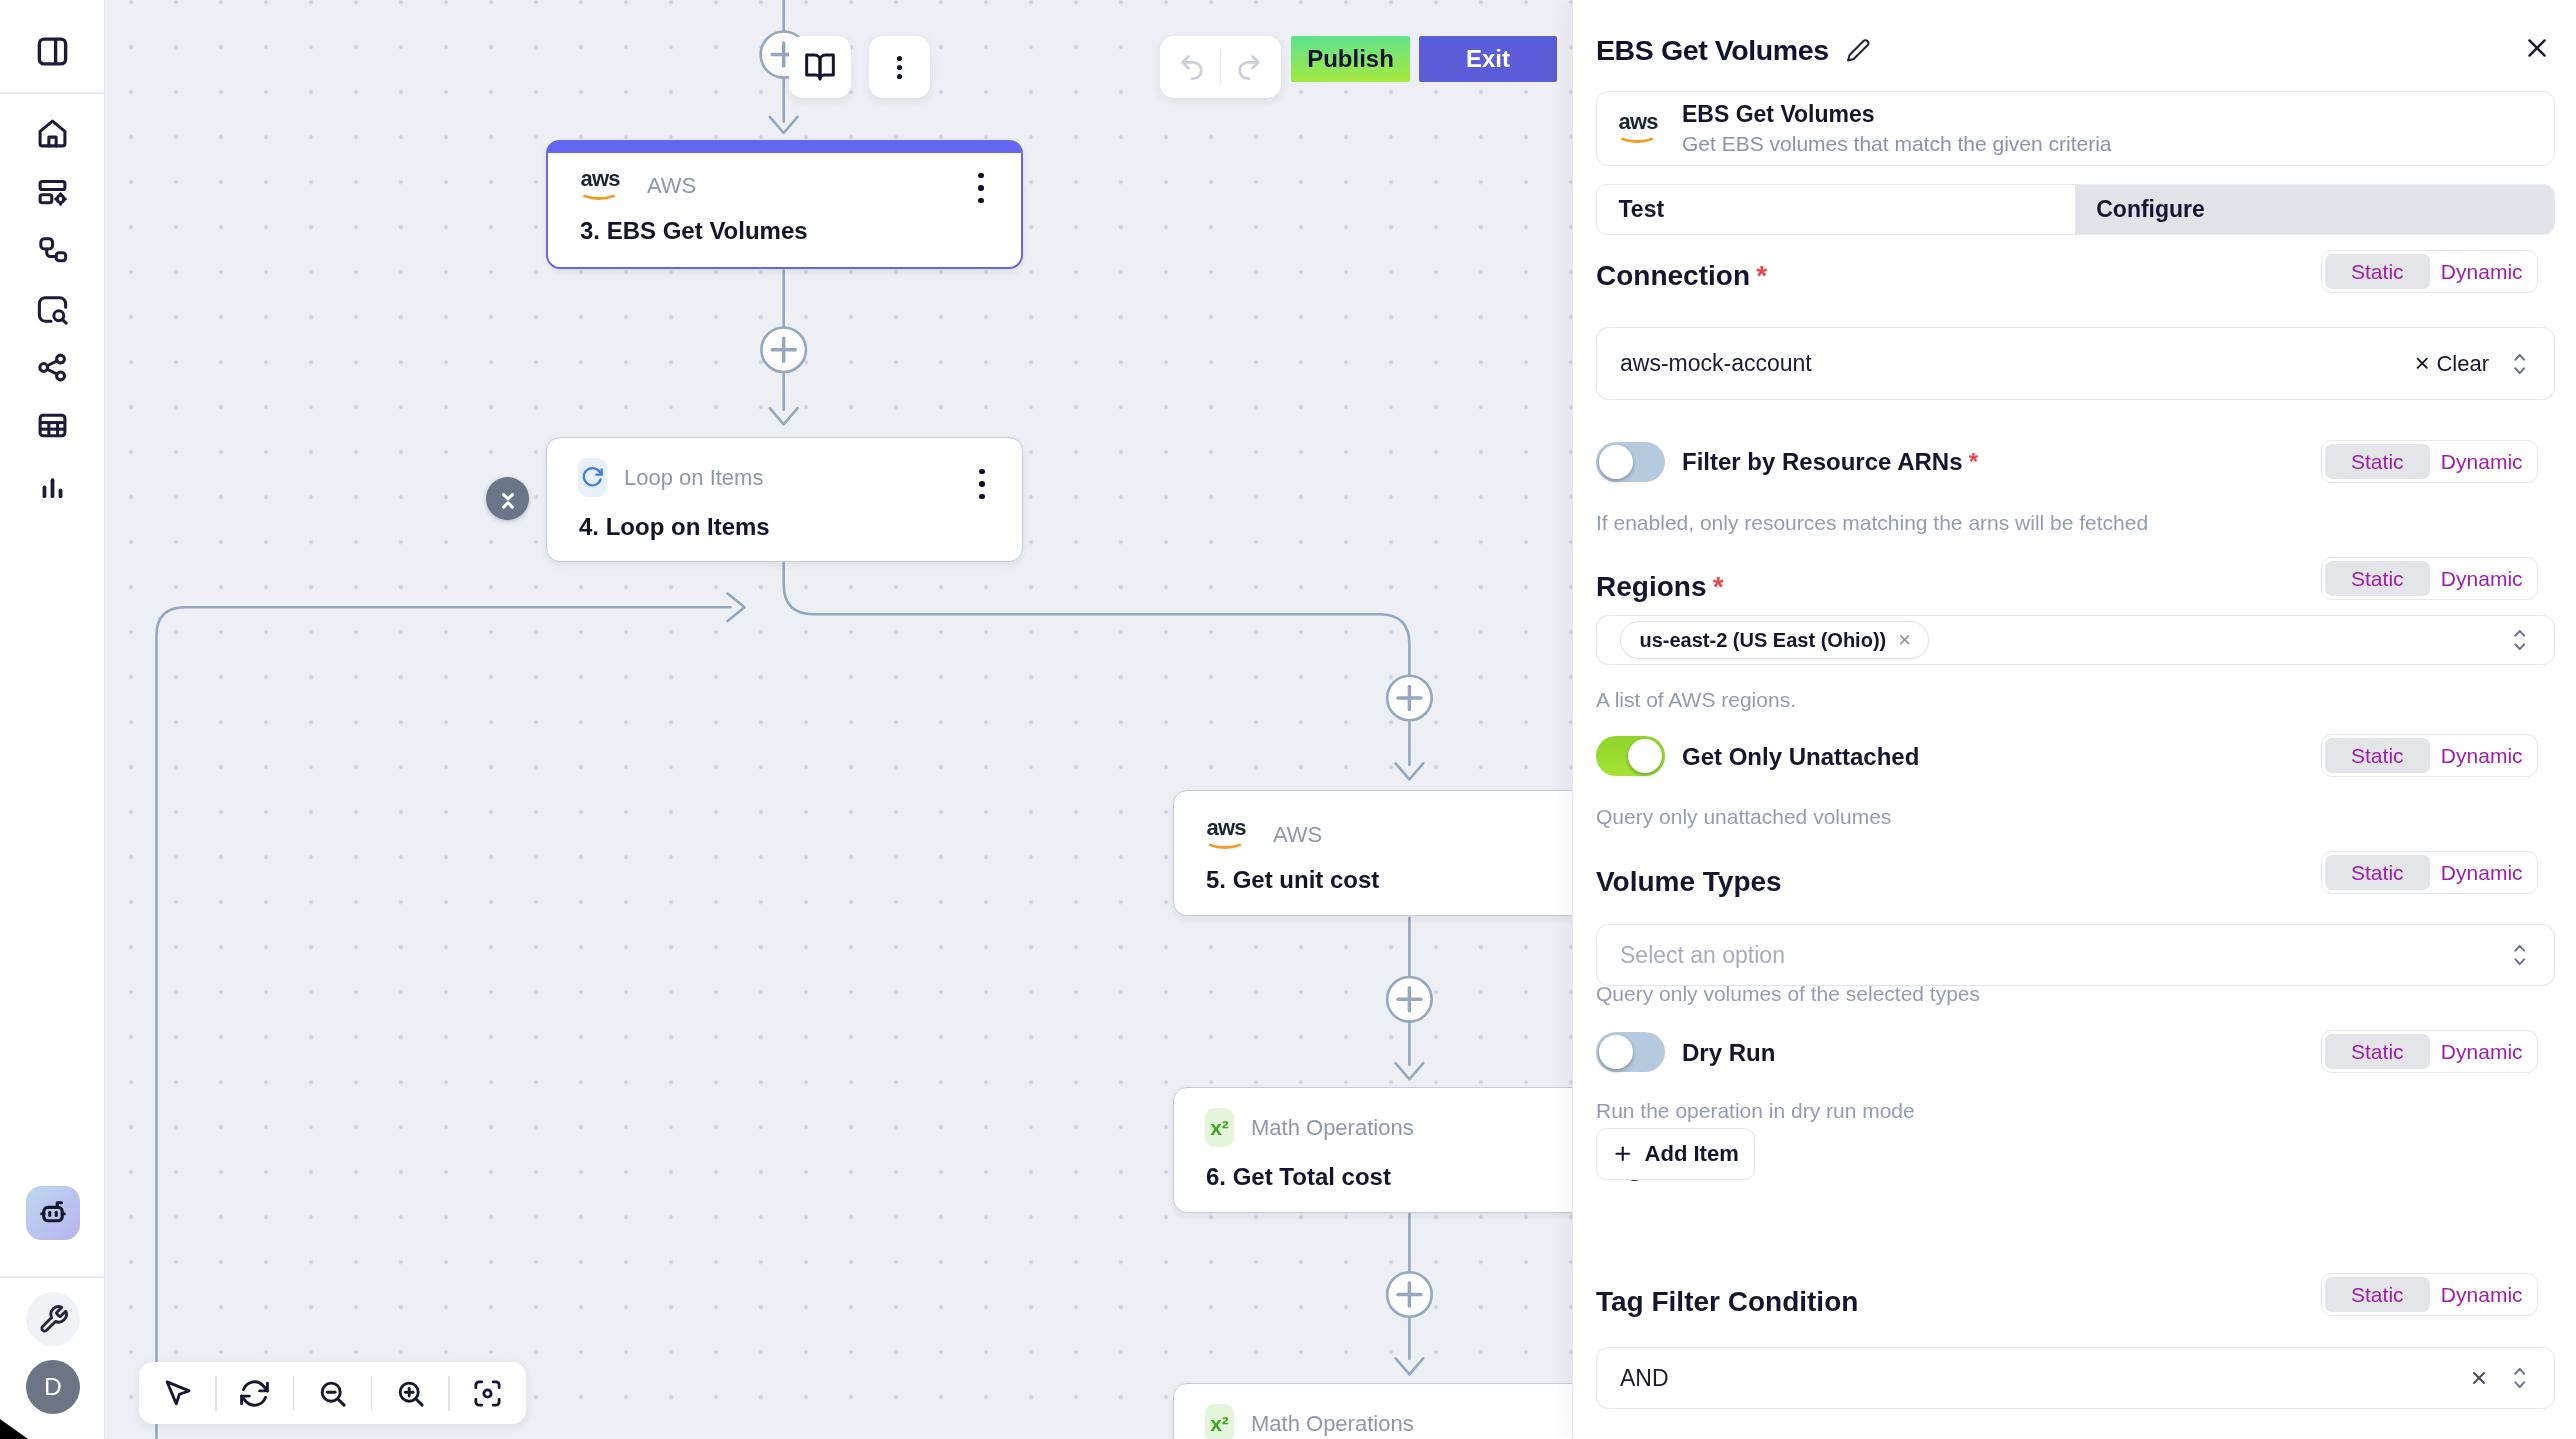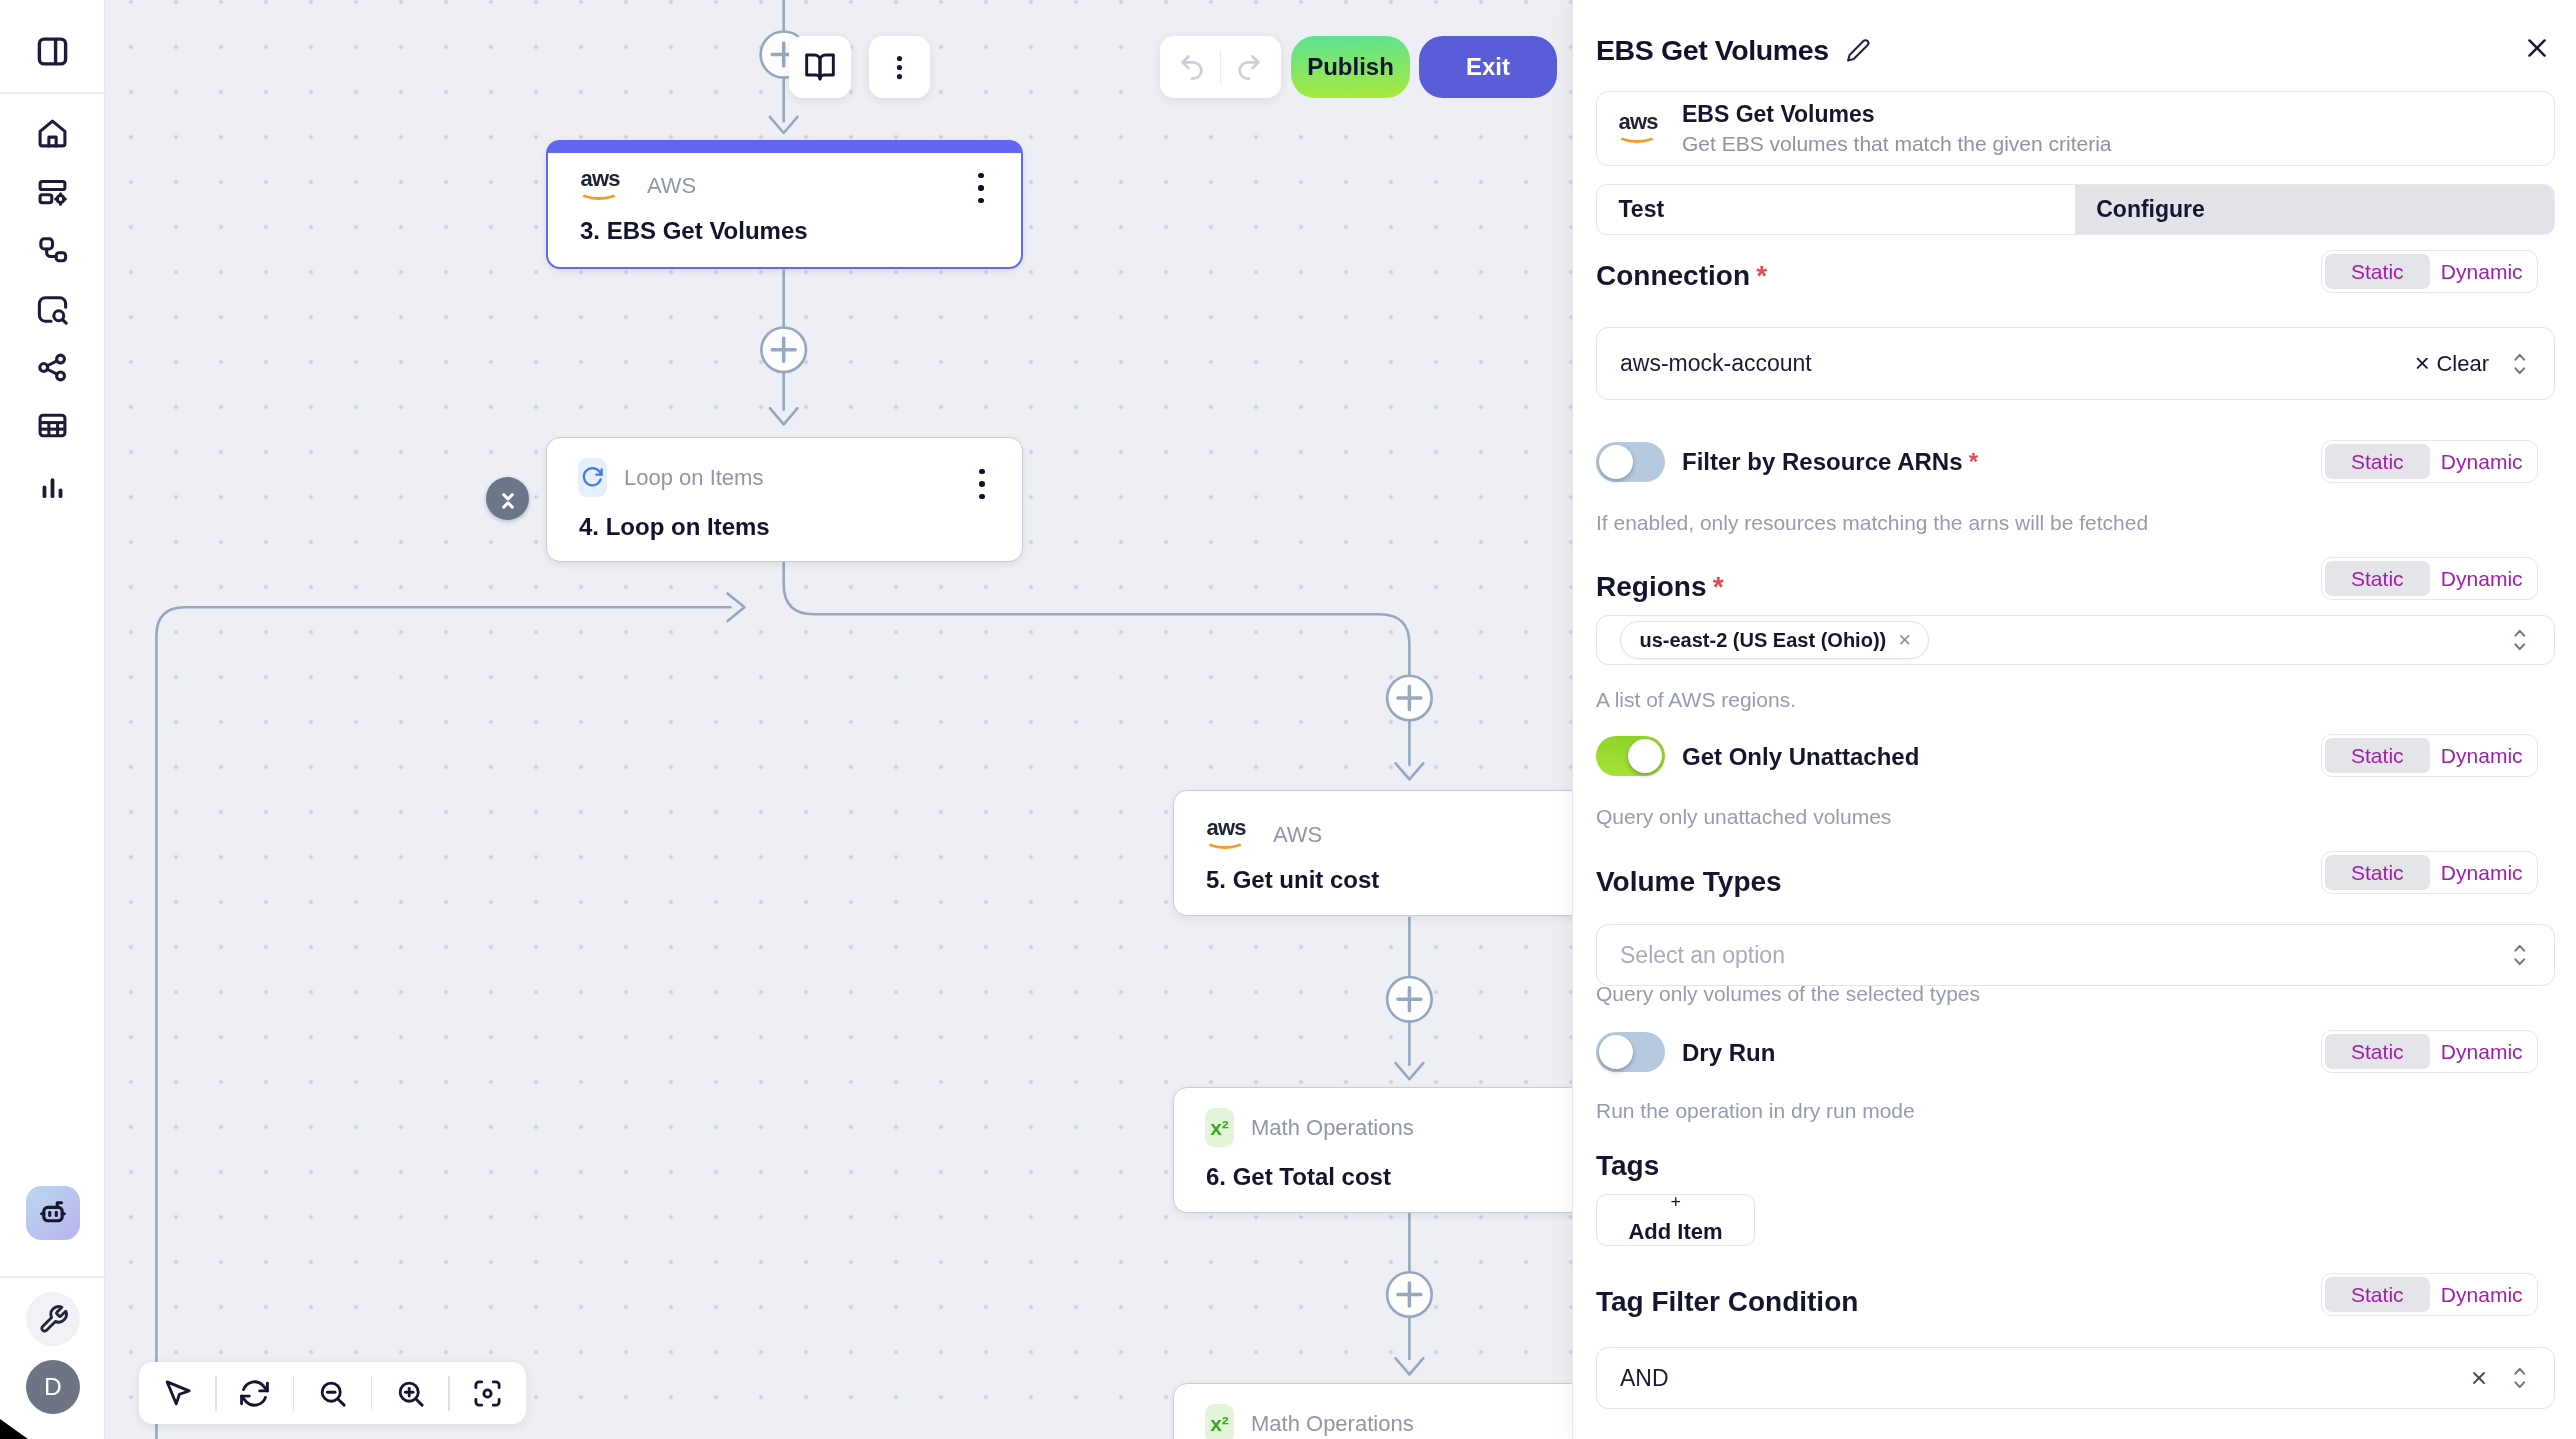--- a/index.html
+++ b/index.html
@@ -38,21 +38,21 @@
     box-shadow:0 1.5px 4.6px rgba(20,30,60,.25); }
 
   
   .float { position:absolute; background:#fff; border-radius:14px; box-shadow:0 2.3px 9.2px rgba(25,35,70,.08); z-index:3; }
   .breadcrumb-pill { left:140px; top:41px; width:629px; height:53px; display:flex; align-items:center; padding:0 21.5px; gap:14px; cursor:pointer; }
   .breadcrumb-text { font-size:23px; font-weight:500; color:#1b1d36; white-space:nowrap; }
   .sq-btn { width:62px; height:62px; display:flex; align-items:center; justify-content:center; cursor:pointer; color:#131531; }
   .undo-pill { left:1160px; top:36px; width:121px; height:62px; display:flex; align-items:center; justify-content:center; color:#ccd2dc; }
   .undo-pill .half { width:55px; display:flex; align-items:center; justify-content:center; cursor:pointer; }
   .undo-sep { width:1.5px; height:34px; background:#e8eaef; }
-  .btn { position:absolute; top:36px; height:62px; border:none; border-radius:24px; font-family:inherit;
+  .btn { position:absolute; top:36px; height:46px; border:none; border-radius:2px; font-family:inherit;
     font-size:24px; font-weight:700; cursor:pointer; z-index:3; }
   .btn-publish { left:1291px; width:119px; background:linear-gradient(178deg,#5ce292 0%,#a9ea3a 100%); color:#141335; }
   .btn-exit { left:1419px; width:138px; background:#5a5cd8; color:#fff; }
 
   
   .bottom-toolbar { left:139px; top:1362px; width:387px; height:62px; display:flex; align-items:center; justify-content:space-evenly; }
   .tool-btn { display:flex; align-items:center; justify-content:center; width:66px; color:#131531; cursor:pointer; }
   .tool-sep { width:1.5px; height:35px; background:#dfe2e8; }
   .corner-cursor { position:absolute; left:0; bottom:0; width:28px; height:20px; background:#000;
     clip-path:polygon(0 0, 100% 100%, 0 100%); z-index:6; }
@@ -111,23 +111,23 @@
   .chip b { font-size:20px; font-weight:700; color:#14162f; }
   .chip .x { color:#8a93a6; cursor:pointer; display:flex; }
 
   .toggle { position:absolute; left:23px; width:69px; height:40px; border-radius:20px; cursor:pointer; }
   .toggle .knob { position:absolute; top:3.1px; width:34px; height:34px; border-radius:50%; background:#fff;
     box-shadow:0 2.3px 4.6px rgba(10,20,40,.3); }
   .toggle-off { background:#b5cadf; } .toggle-off .knob { left:3.1px; }
   .toggle-on { background:linear-gradient(180deg,#8fd32a,#a4e335); } .toggle-on .knob { right:3.1px; }
   .toggle-label { position:absolute; left:109px; font-size:24px; font-weight:600; color:#14162f; }
 
-  .add-item { position:absolute; left:23px; top:1194px; width:159px; height:52px; border:1.5px solid #e3e4ea;
+  .add-item { position:absolute; left:23px; top:1128px; width:159px; height:52px; border:1.5px solid #e3e4ea;
     border-radius:10.8px; background:#fff; display:flex; align-items:center; justify-content:center; gap:10.8px;
-    font-size:22px; font-weight:600; color:#14162f; cursor:pointer;flex-direction:column; }
+    font-size:22px; font-weight:600; color:#14162f; cursor:pointer; }
 </style>
 </head>
 <body>
 
 <div class="canvas">
 
   <svg class="edges" width="1572" height="1439" viewBox="0 0 2044 1872">
     <g stroke="#96a8c0" stroke-width="3.4" fill="none" stroke-linecap="round" stroke-linejoin="round">
 
       <path d="M1019 0 V41"></path>

